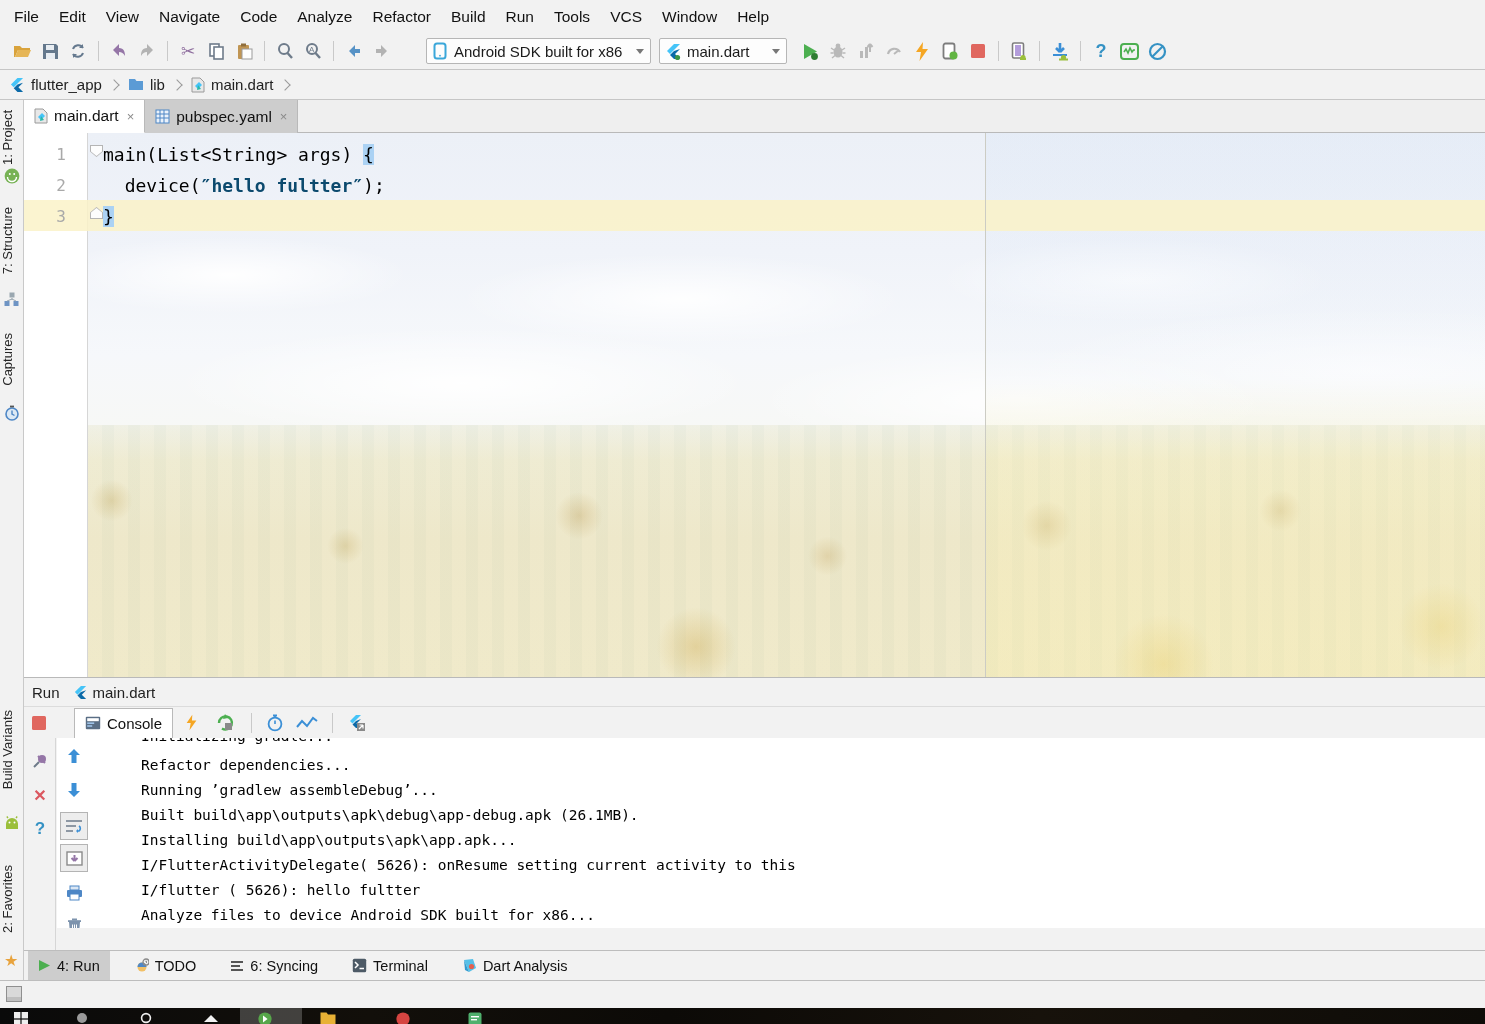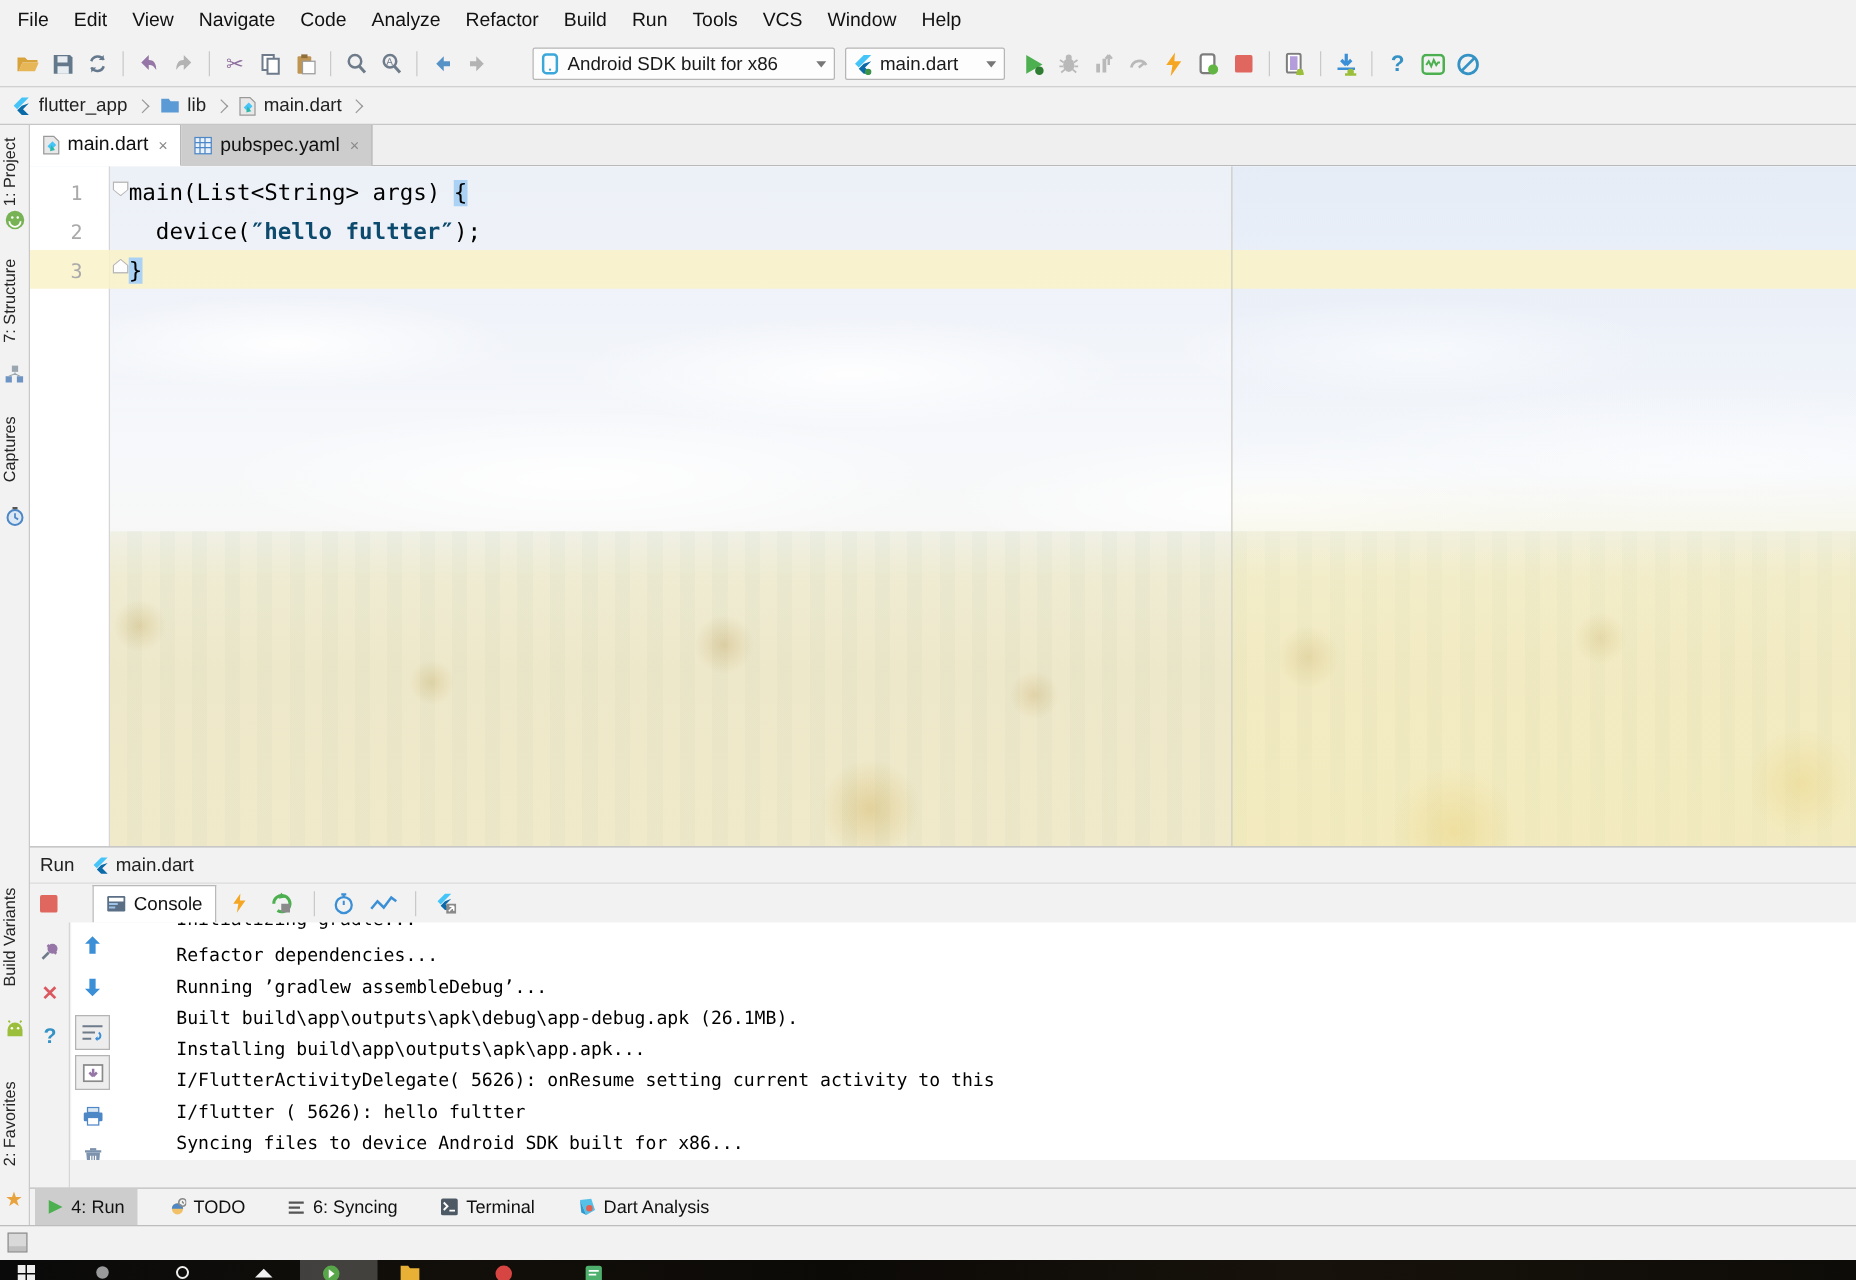--- a/index.html
+++ b/index.html
@@ -220,21 +220,21 @@
       <svg width="18" height="18" viewBox="0 0 18 18">
           <path d="M10 3L4 9l6 6v-4h5V7h-5z" fill="#5692c6"></path>
         </svg>
       </span>
     <span class="tbi">
       <svg width="18" height="18" viewBox="0 0 18 18">
           <path d="M8 3l6 6-6 6v-4H3V7h5z" fill="#b3b3b3"></path>
         </svg>
       </span>
 
-    <div class="combo" style="margin-left:30px;width:242px;">
+    <div class="combo" style="margin-left:30px;width:225px;">
       <svg width="14" height="18" viewBox="0 0 14 18" style="margin-right:7px;">
           <rect x="1.5" y="1.5" width="11" height="15" rx="2.5" fill="none" stroke="#3ba7da" stroke-width="2"></rect>
           <circle cx="7" cy="13.7" r="0.9" fill="#3ba7da"></circle>
         </svg>
       <span>Android SDK built for x86</span>
       <span class="chev" style="margin-left:auto;"></span>
     </div>
     <div class="combo" style="width:128px;">
       <svg width="15" height="17" viewBox="0 0 15 17" style="margin-right:6px;">
           <path d="M8 1L1 8l3 3L14 1z" fill="#45c4f8"></path>
@@ -542,21 +542,21 @@
           </svg>
         </span>
 
       <div class="con-line" style="top:-14px;">Initializing gradle...</div>
       <div class="con-line" style="top:15px;">Refactor dependencies...</div>
       <div class="con-line" style="top:40px;">Running ’gradlew assembleDebug’...</div>
       <div class="con-line" style="top:65px;">Built build\app\outputs\apk\debug\app-debug.apk (26.1MB).</div>
       <div class="con-line" style="top:90px;">Installing build\app\outputs\apk\app.apk...</div>
       <div class="con-line" style="top:115px;">I/FlutterActivityDelegate( 5626): onResume setting current activity to this</div>
       <div class="con-line" style="top:140px;">I/flutter ( 5626): hello fultter</div>
-      <div class="con-line" style="top:165px;">Syncing files to device Android SDK built for x86...</div>
+      <div class="con-line" style="top:165px;">Analyze files to device Android SDK built for x86...</div>
     </div>
   </div>
 
   <div id="bottombar">
     <div class="bwin active" style="margin-left:4px;text-align:center;">
       <span class="ic">
           <svg width="13" height="13" viewBox="0 0 13 13">
             <path d="M1 1l11 5.5L1 12z" fill="#4caf50"></path>
           </svg>
         </span>

